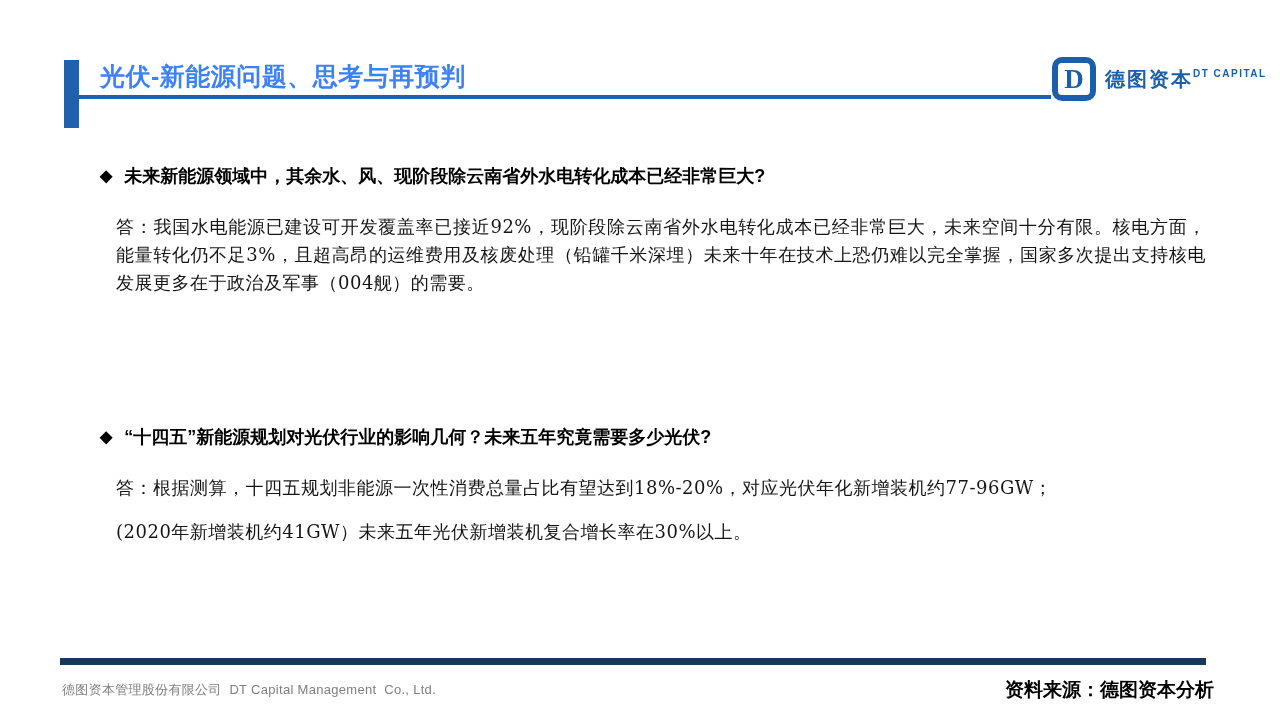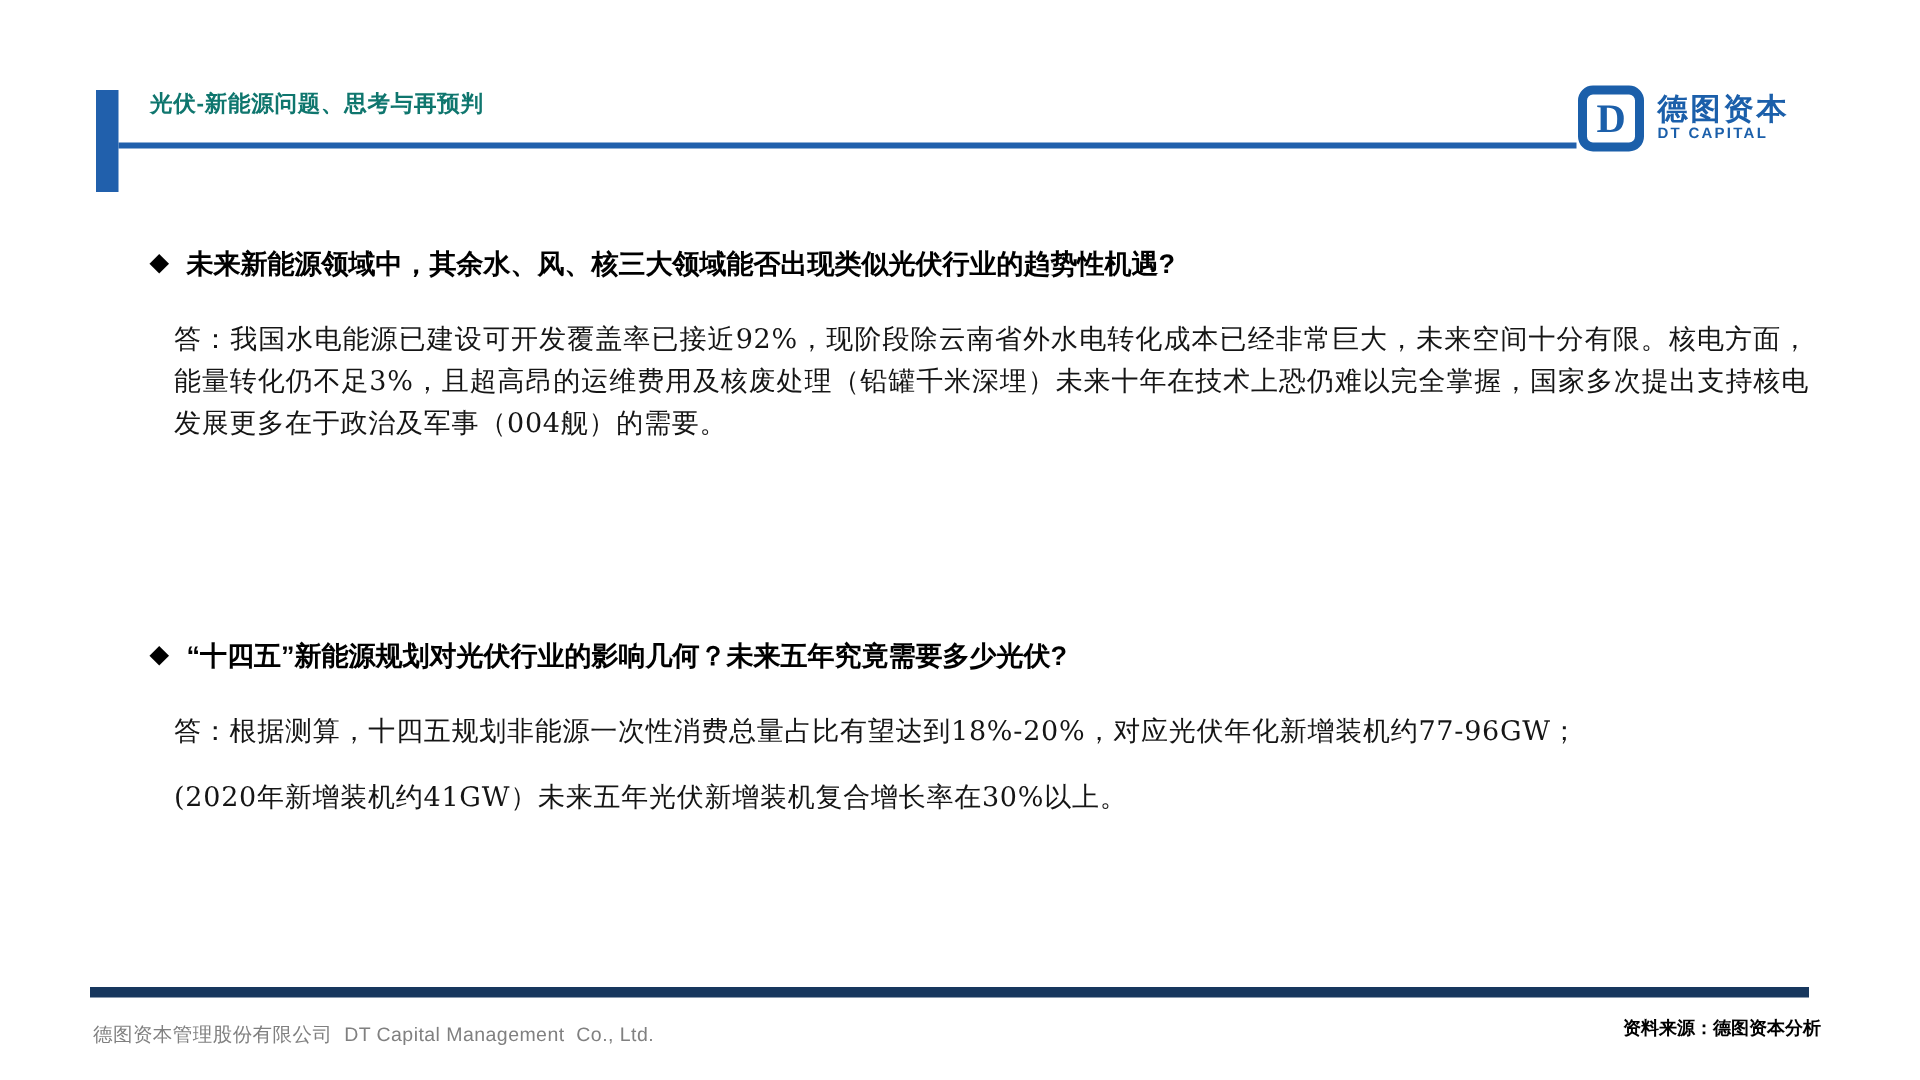--- a/index.html
+++ b/index.html
@@ -14,21 +14,21 @@
   }
 
   
   .title-bar-vertical {
     position: absolute; left: 64px; top: 60px;
     width: 15px; height: 68px;
     background: #2160AC;
   }
   .page-title {
     position: absolute; left: 100px; top: 60px;
-    font-size: 15px; font-weight: bold; color: #0f766e;
+    font-size: 25px; font-weight: bold; color: #3b82f6;
     letter-spacing: 0.5px;
     white-space: nowrap;
   }
   .title-underline {
     position: absolute; left: 79px; top: 95px;
     width: 972px; height: 4px;
     background: #2160AC;
   }
 
   .logo {
@@ -38,21 +38,21 @@
   .logo-mark {
     width: 44px; height: 44px;
     border: 6px solid #1B5FAA;
     border-radius: 10px;
     background: #fff;
     display: flex; align-items: center; justify-content: center;
     font-weight: bold; font-size: 27px; color: #1B5FAA;
     font-family: "Liberation Serif", serif;
     line-height: 1;
   }
-  .logo-text { display: flex; flex-direction: column; justify-content: space-between; }
+  .logo-text { display: flex; justify-content: space-between; }
   .logo-cn {
     font-size: 20px; font-weight: bold; color: #1B5FAA;
     letter-spacing: 2px; line-height: 1.1; white-space: nowrap;
   }
   .logo-en {
     font-size: 10px; font-weight: bold; color: #1B5FAA;
     letter-spacing: 1.5px; line-height: 1.2; white-space: nowrap;
   }
 
   
@@ -82,21 +82,21 @@
     width: 1146px; height: 7px;
     background: #17375E;
   }
   .footer-company {
     position: absolute; left: 62px; top: 681px;
     font-size: 13px; color: #808080;
     white-space: pre; letter-spacing: 0.3px;
   }
   .footer-source {
     position: absolute; right: 66px; top: 677px;
-    font-size: 12px; font-weight: bold; color: #000;
+    font-size: 19px; font-weight: bold; color: #000;
     white-space: nowrap;
   }
 </style>
 </head>
 <body>
 
 <div class="title-bar-vertical"></div>
 <div class="page-title">光伏-新能源问题、思考与再预判</div>
 <div class="title-underline"></div>
 
@@ -104,21 +104,21 @@
   <div class="logo-mark">D</div>
   <div class="logo-text">
     <span class="logo-cn">德图资本</span>
     <span class="logo-en">DT CAPITAL</span>
   </div>
 </div>
 
 <div class="qa-block" id="qa1">
   <div class="question">
     <span class="q-bullet">◆</span>
-    <span>未来新能源领域中，其余水、风、核三大领域能否出现类似光伏行业的趋势性机遇?</span>
+    <span>未来新能源领域中，其余水、风、现阶段除云南省外水电转化成本已经非常巨大?</span>
   </div>
   <div class="answer">
     <p>答：我国水电能源已建设可开发覆盖率已接近92%，现阶段除云南省外水电转化成本已经非常巨大，未来空间十分有限。核电方面，能量转化仍不足3%，且超高昂的运维费用及核废处理（铅罐千米深埋）未来十年在技术上恐仍难以完全掌握，国家多次提出支持核电发展更多在于政治及军事（004舰）的需要。</p>
   </div>
 </div>
 
 <div class="qa-block" id="qa2">
   <div class="question">
     <span class="q-bullet">◆</span>
     <span>“十四五”新能源规划对光伏行业的影响几何？未来五年究竟需要多少光伏?</span>

